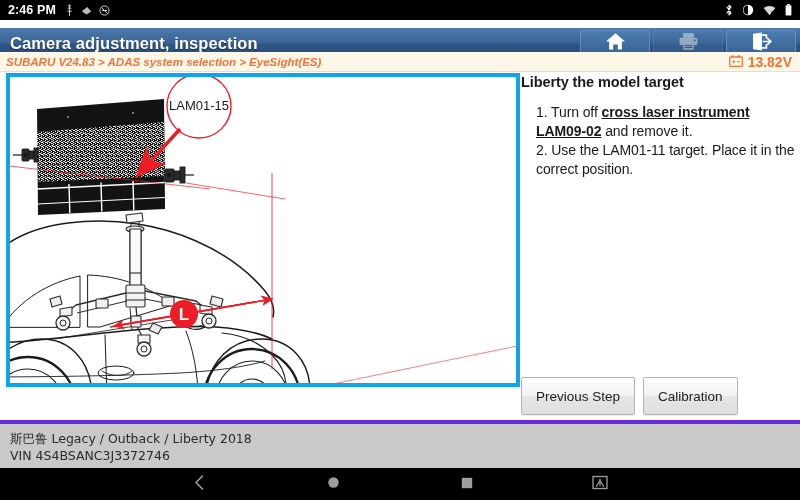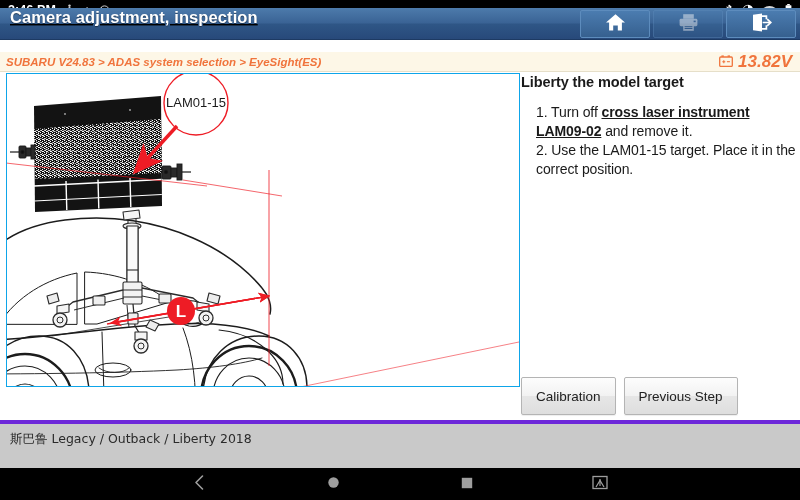--- a/index.html
+++ b/index.html
@@ -39,28 +39,27 @@
     letter-spacing: 0.1px;
     margin-right: 9px;
   }
   .sb-icons-left { display: flex; align-items: center; gap: 7px; }
   .sb-icons-right { margin-left: auto; display: flex; align-items: center; gap: 9px; }
   .sb-ic { display: inline-flex; align-items: center; justify-content: center; }
 
   
   .titlebar {
     position: absolute;
-    left: 0; top: 8px;
+    left: 0; top: 28px;
     width: 800px; height: 32px;
     background: linear-gradient(to bottom, #4d7bab 0%, #3a6395 48%, #2f5686 52%, #27497a 100%);
     border-bottom: 1px solid #1d3a63;
     box-sizing: border-box;
     display: flex;
-    align-items: flex-start;
-    text-decoration: underline;
+    align-items: center;
   }
   .titlebar .title {
     color: #ffffff;
     font-size: 16.5px;
     font-weight: bold;
     padding-left: 10px;
     letter-spacing: 0.1px;
     text-shadow: 0 1px 1px rgba(0,0,0,.45);
   }
   .tb-actions {
@@ -100,37 +99,36 @@
     font-style: italic;
     font-weight: bold;
     white-space: nowrap;
   }
   .volt-wrap {
     margin-left: auto;
     display: flex; align-items: center; gap: 5px;
   }
   .volt-wrap .volt {
     color: #f0743c;
-    font-size: 17px;
-    font-style: italic;
+    font-size: 14px;
     font-weight: bold;
   }
 
   
   .content {
     position: absolute;
     left: 0; top: 72px;
     width: 800px; height: 348px;
     background: #ffffff;
   }
   .img-panel {
     position: absolute;
     left: 6px; top: 1px;
     width: 514px; height: 314px;
-    border: 1px solid #0ea5e9;
+    border: 4px solid #0ea5e9;
     box-sizing: border-box;
     background: #ffffff;
     overflow: hidden;
   }
   .instructions {
     position: absolute;
     left: 521px; top: 0px;
     width: 276px;
     color: #1a1a1a;
   }
@@ -483,32 +481,33 @@
           <circle cx="174" cy="237" r="14" fill="#ee1c25"></circle>
           <text x="174" y="243" font-family="Liberation Sans, sans-serif" font-size="17" font-weight="bold" fill="#ffffff" text-anchor="middle">L</text>
         </g>
       </svg>
     </div>
 
     <div class="instructions">
       <div class="instr-head">Liberty the model target</div>
       <div class="instr-body">
         <span>1. Turn off </span><span class="u">cross laser instrument LAM09-02</span><span> and remove it.</span><br>
-        <span>2. Use the LAM01-15 target. Place it in the correct position.</span>
+        <span>2. Use the LAM01-11 target. Place it in the correct position.</span>
       </div>
     </div>
 
     <div class="btn-row">
+      <div class="gbtn">Previous Step</div>
       <div class="gbtn">Calibration</div>
-      <div class="gbtn">Previous Step</div>
     </div>
   </div>
 
   <div class="footer">
     <div class="line">斯巴鲁 Legacy / Outback / Liberty 2018</div>
+    <div class="line">VIN 4S4BSANC3J3372746</div>
   </div>
 
   <div class="navbar">
     <div class="nav-item"></div>
     <div class="nav-item">
       <span>
         <svg width="13" height="17" viewBox="0 0 13 17">
             <path d="M9.5 2 L3 8.5 L9.5 15" stroke="#9e9e9e" stroke-width="1.6" fill="none" stroke-linecap="round" stroke-linejoin="round"></path>
           </svg>
       </span>

